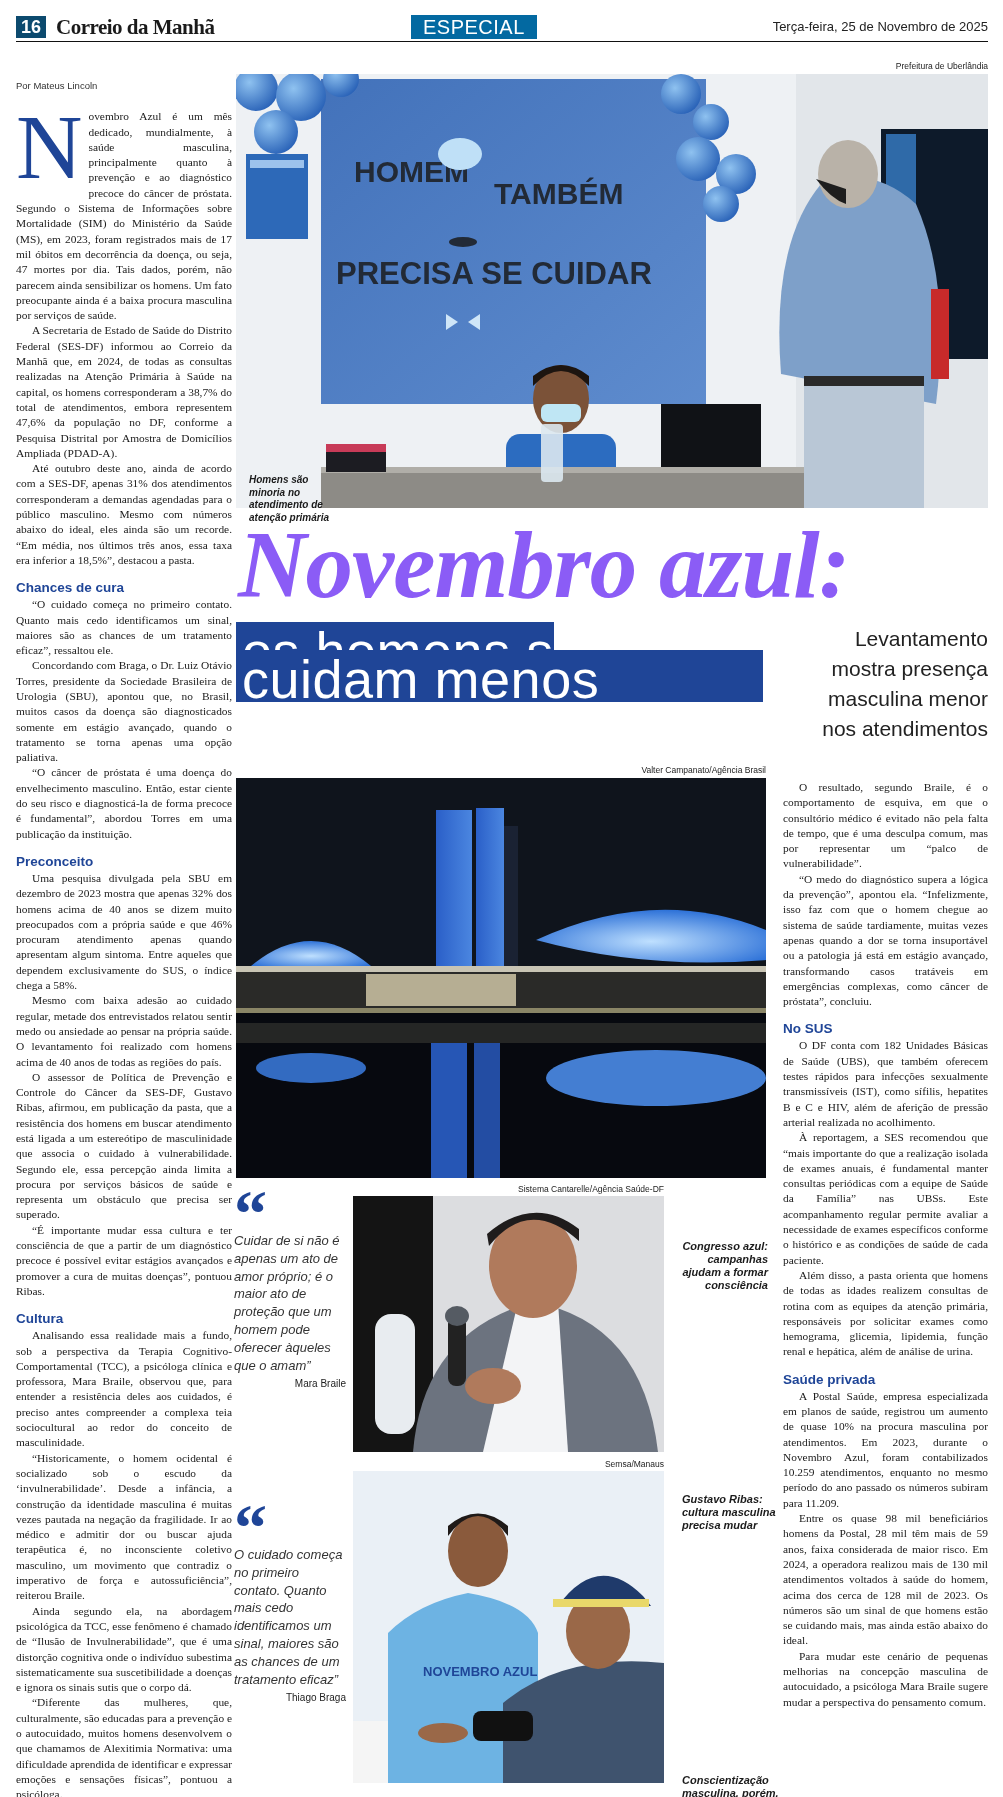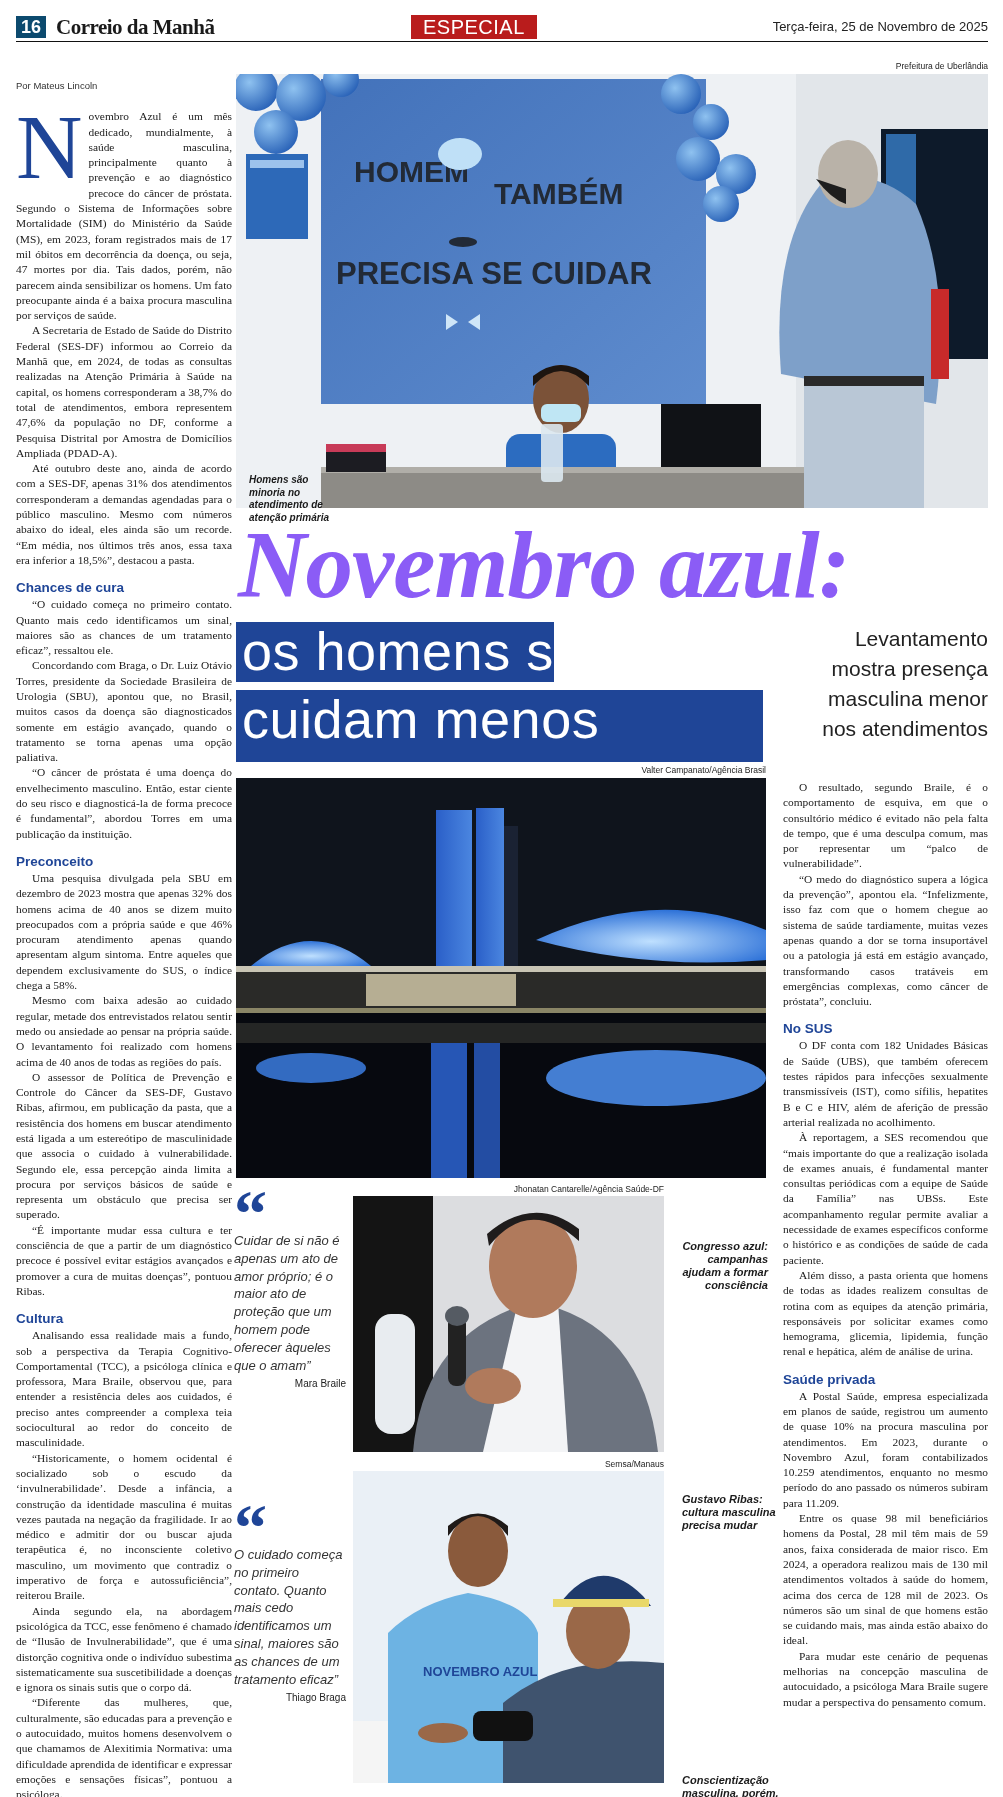--- a/index.html
+++ b/index.html
@@ -3,21 +3,21 @@
 <meta charset="utf-8">
 <style>
   * { box-sizing: border-box; margin: 0; padding: 0; }
   html, body { width: 1003px; height: 1797px; background: #ffffff; overflow: hidden; }
   body { position: relative; font-family: "Liberation Serif", serif; color: #1a1a1a; }
 
   
   .masthead { position: absolute; left: 16px; top: 14px; width: 972px; height: 28px; border-bottom: 1.5px solid #111; }
   .page-num { position: absolute; left: 0; top: 2px; background: #0c4a6e; color: #fff; font-family: "Liberation Sans", sans-serif; font-weight: bold; font-size: 18px; line-height: 22px; padding: 0 5px; }
   .paper-name { position: absolute; left: 40px; top: 0; font-family: "Liberation Serif", serif; font-weight: bold; font-size: 21px; line-height: 26px; letter-spacing: -0.5px; }
-  .section-tag { position: absolute; left: 395px; top: 1px; background: #b91c1c; color: #fff; font-family: "Liberation Sans", sans-serif; font-size: 20px; line-height: 24px; padding: 0 12px; letter-spacing: 0.5px; }
+  .section-tag { position: absolute; left: 395px; top: 1px; background: #0369a1; color: #fff; font-family: "Liberation Sans", sans-serif; font-size: 20px; line-height: 24px; padding: 0 12px; letter-spacing: 0.5px; }
   .date { position: absolute; right: 0; top: 5px; font-family: "Liberation Sans", sans-serif; font-size: 13px; color: #222; }
 
   
   .col { position: absolute; font-size: 11.4px; line-height: 15.3px; text-align: justify; hyphens: auto; }
   .col-left { left: 16px; top: 78px; width: 216px; }
   .col-right { left: 783px; top: 780px; width: 205px; }
   .byline { font-family: "Liberation Sans", sans-serif; font-size: 9.5px; color: #333; margin-bottom: 16px; }
   .col p { text-indent: 16px; }
   .col p.first { text-indent: 0; }
   .dropcap { float: left; font-family: "Liberation Serif", serif; color: #1f4597; font-size: 92px; line-height: 72px; margin: 2px 6px 0 0; height: 76px; }
@@ -35,21 +35,21 @@
   .caption { position: absolute; font-family: "Liberation Sans", sans-serif; font-style: italic; font-weight: bold; font-size: 11px; line-height: 13px; color: #1b1b1b; margin-top: 44px; }
   .cap1 { left: 249px; top: 430px; width: 90px; font-size: 10px; line-height: 12.5px; }
   .cap2 { left: 670px; top: 1196px; width: 98px; text-align: right; }
   .cap3 { left: 682px; top: 1449px; width: 100px; }
   .cap4 { left: 682px; top: 1730px; width: 105px; }
 
   
   .headline { position: absolute; left: 238px; top: 515px; font-family: "Liberation Serif", serif; font-style: italic; font-weight: bold; font-size: 95px; line-height: 100px; color: #8b5cf6; letter-spacing: -1px; white-space: nowrap; }
   .deck-box { position: absolute; background: #1f4597; color: #fff; font-family: "Liberation Sans", sans-serif; font-size: 54px; line-height: 58px; padding: 0 6px; white-space: nowrap; letter-spacing: 0.5px; font-weight: normal; }
   .deck1 { left: 236px; top: 622px; width: 318px; height: 60px; }
-  .deck2 { left: 236px; top: 690px; width: 527px; height: 72px; }
+  .deck2 { left: 236px; top: 650px; width: 527px; height: 52px; }
   .standfirst { position: absolute; left: 790px; top: 624px; width: 198px; text-align: right; font-family: "Liberation Sans", sans-serif; font-size: 21px; line-height: 30px; color: #222; }
 
   
   .pullquote { position: absolute; left: 234px; width: 112px; font-family: "Liberation Sans", sans-serif; }
   .pq1 { top: 1192px; }
   .pq2 { top: 1506px; }
   .qmark { font-family: "Liberation Serif", serif; font-weight: bold; color: #1f4597; font-size: 66px; line-height: 44px; height: 36px; letter-spacing: -6px; overflow: hidden; }
   .qtext { font-style: italic; font-size: 13px; line-height: 17.8px; color: #333; margin-top: 4px; }
   .qauthor { font-size: 10px; text-align: right; color: #222; margin-top: 4px; }
 </style>
@@ -213,21 +213,21 @@
   <div class="qmark">“</div>
   <div class="qtext">Cuidar de si não é apenas um ato de amor próprio; é o maior ato de proteção que um homem pode oferecer àqueles que o amam”</div>
   <div class="qauthor">Mara Braile</div>
 </aside>
 <aside class="pullquote pq2">
   <div class="qmark">“</div>
   <div class="qtext">O cuidado começa no primeiro contato. Quanto mais cedo identificamos um sinal, maiores são as chances de um tratamento eficaz”</div>
   <div class="qauthor">Thiago Braga</div>
 </aside>
 
-<div class="credit" style="left:420px; top:1184px; width:244px;">Jhonatan Cantarelle/Agência Saúde-DF</div>
+<div class="credit" style="left:420px; top:1184px; width:244px;">Sistema Cantarelle/Agência Saúde-DF</div>
 <figure class="photo photo3">
   <svg width="311" height="256" viewBox="0 0 311 256">
     <rect width="311" height="256" fill="#dcdde0"></rect>
     <rect width="80" height="256" fill="#141414"></rect>
     <rect x="22" y="118" width="40" height="120" rx="16" fill="#e8ecf0"></rect>
     <path d="M60 256 q10 -120 120 -150 q110 20 125 150 z" fill="#6c737f"></path>
     <path d="M130 256 l35 -150 l40 0 l10 150 z" fill="#f3f4f6"></path>
     <ellipse cx="180" cy="70" rx="44" ry="52" fill="#b07a5c"></ellipse>
     <path d="M136 50 q40 -50 90 -5 v-12 q-45 -35 -92 5 z" fill="#1f1c1c"></path>
     <rect x="95" y="120" width="18" height="70" rx="8" fill="#222"></rect>

